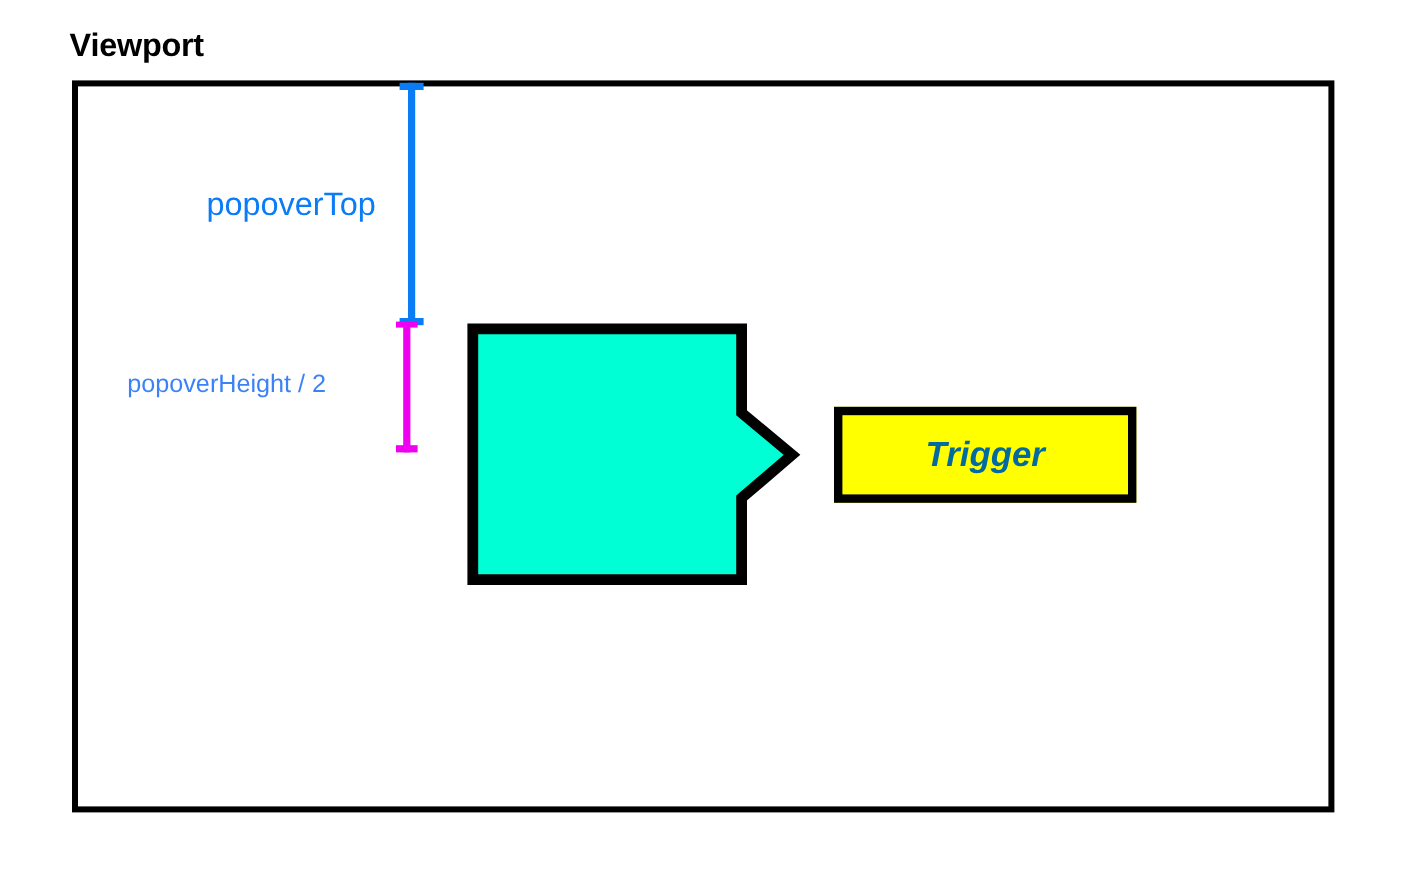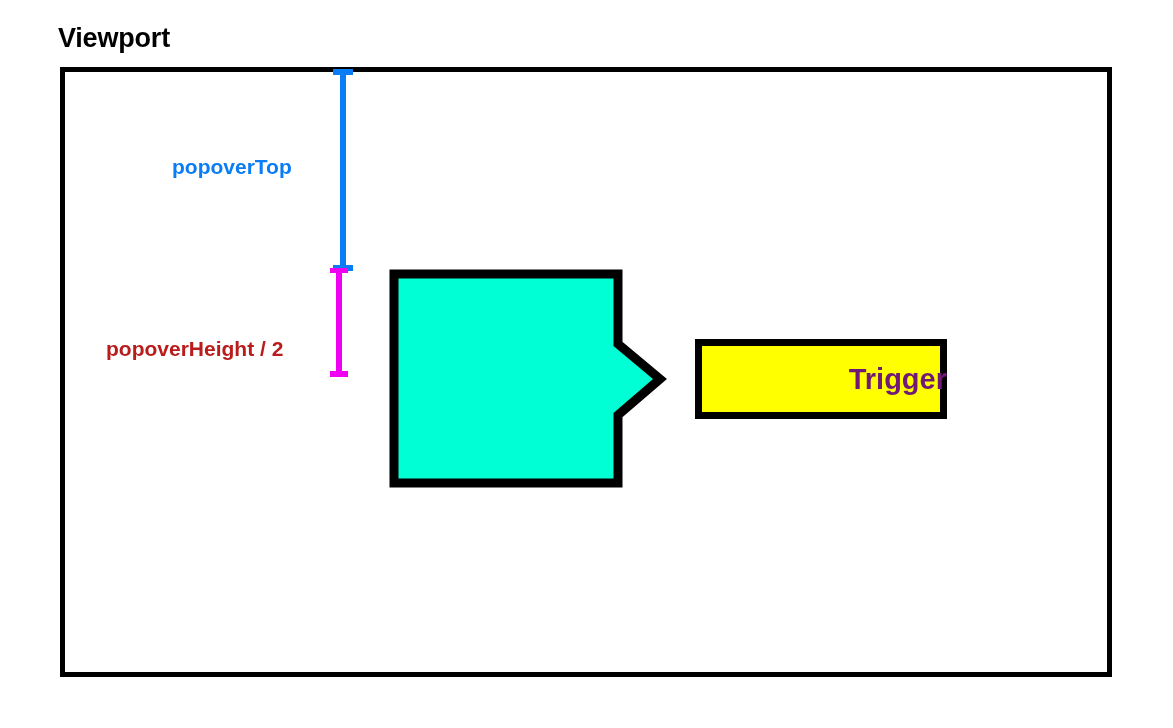--- a/index.html
+++ b/index.html
@@ -68,22 +68,22 @@
     left: 333px;
     top: 264px;
     width: 20px;
     height: 6px;
     background: #0a7cf5;
   }
   .label-popover-top {
     position: absolute;
     left: 172px;
     top: 154px;
-    font-size: 21px;
-    font-weight: bold;
+    font-size: 27px;
+    font-weight: normal;
     color: #0a7cf5;
     white-space: nowrap;
   }
 
   
   .measure-magenta-line {
     position: absolute;
     left: 336px;
     top: 268px;
     width: 6px;
@@ -104,24 +104,23 @@
     top: 370px;
     width: 18px;
     height: 6px;
     background: #f000f0;
   }
   .label-popover-height {
     position: absolute;
     left: 106px;
     top: 308px;
     font-size: 21px;
-    font-weight: bold;
-    color: #b91c1c;
+    font-weight: normal;
+    color: #3b82f6;
     white-space: nowrap;
-    margin-top: 28px;
   }
 
   
   .popover-shape {
     position: absolute;
     left: 385px;
     top: 262px;
     width: 285px;
     height: 230px;
   }
@@ -147,25 +146,26 @@
     height: 80px;
     background: #ffff00;
     border: 7px solid #000000;
     box-sizing: border-box;
   }
   .trigger-label {
     position: absolute;
     left: 695px;
     top: 362px;
     width: 252px;
-    text-align: right;
+    text-align: center;
     font-size: 29px;
     font-weight: bold;
-    color: #701a75;
+    color: #0369a1;
     white-space: nowrap;
+    font-style: italic;
   }
 </style>
 </head>
 <body>
 
 <div id="diagram-root">
 
   <div class="viewport-title">Viewport</div>
 
   <div class="viewport-frame"></div>

